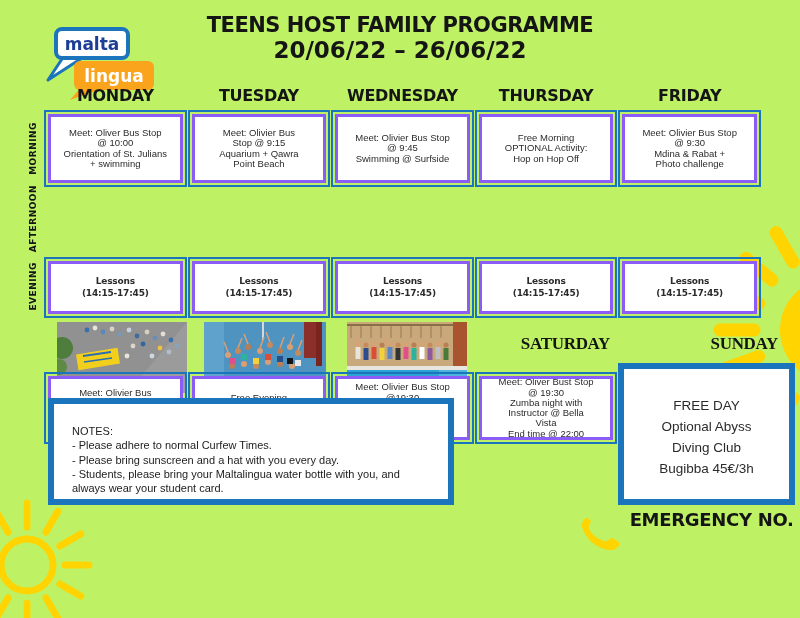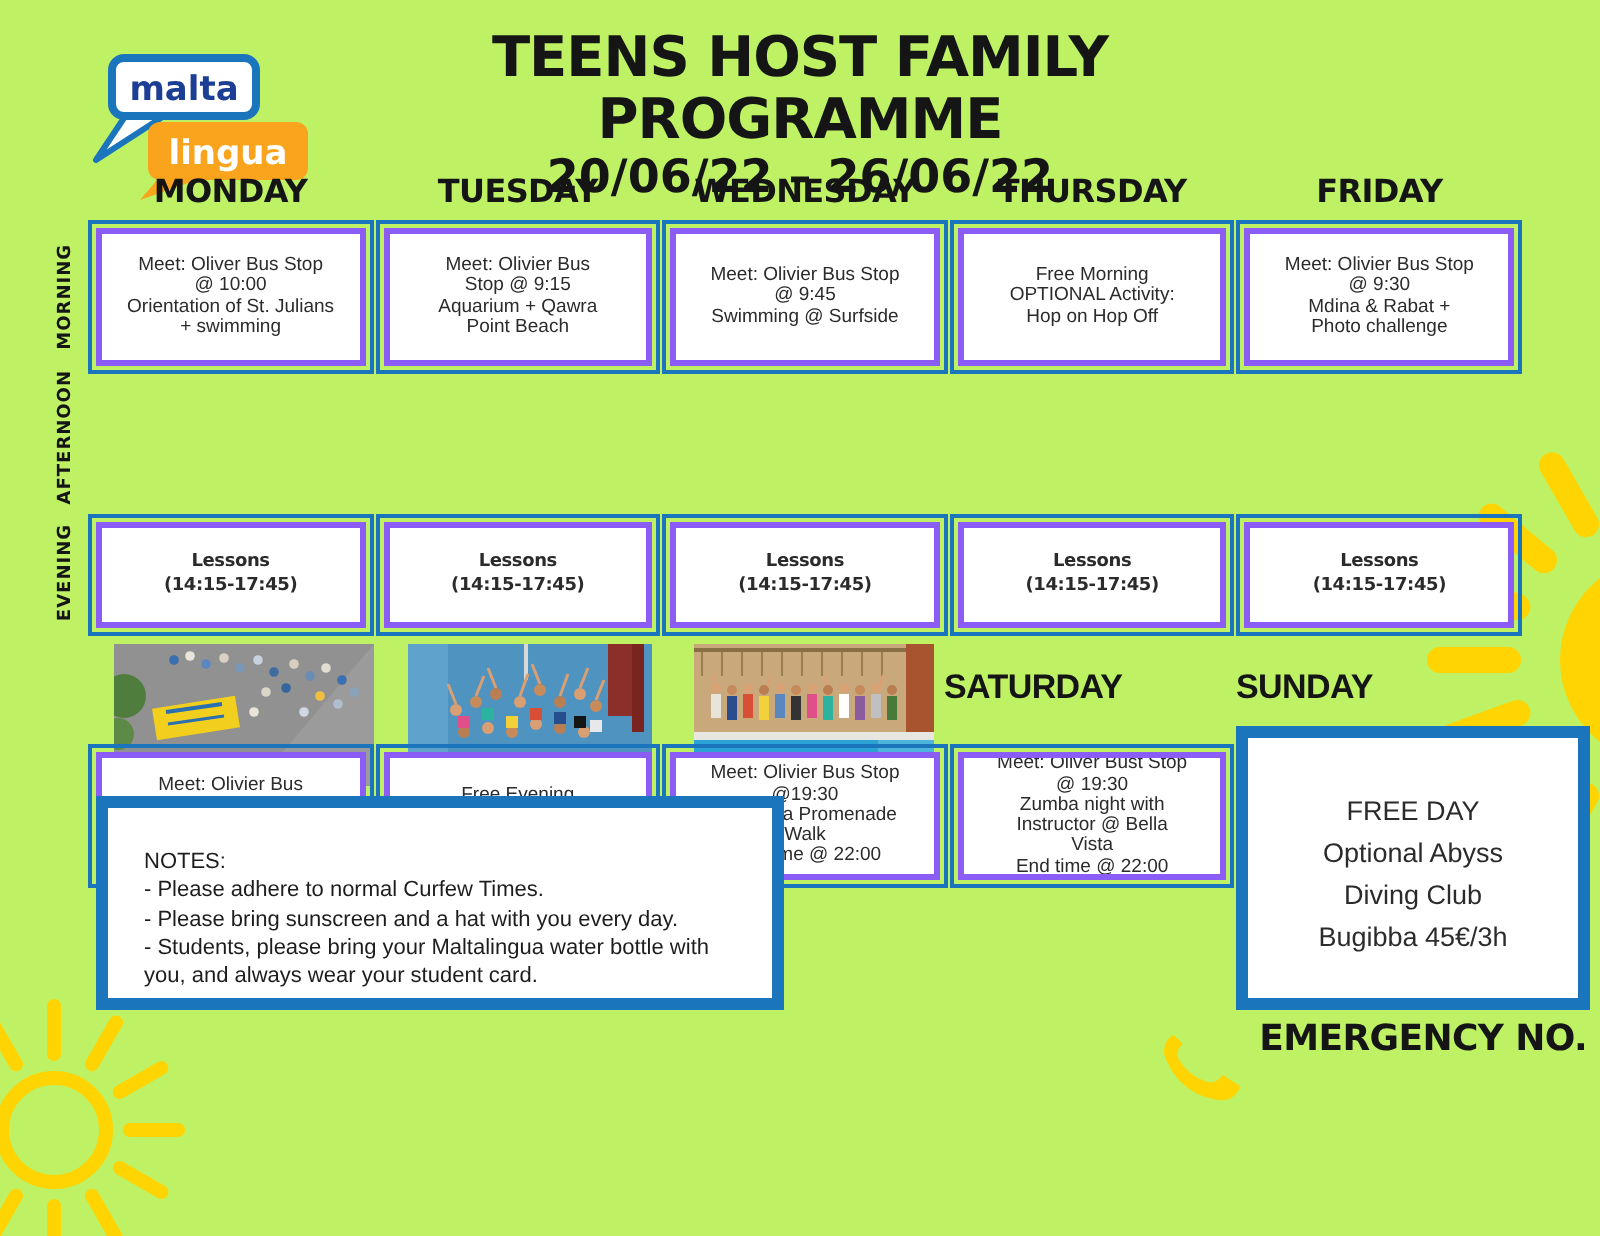--- a/index.html
+++ b/index.html
@@ -3,21 +3,21 @@
 <meta charset="utf-8">
 <style>
   html,body{margin:0;padding:0;background:#fff;}
   #poster{
     position:relative;width:800px;height:618px;background:#bef264;
     overflow:hidden;font-family:"Liberation Sans",sans-serif;color:#222;
   }
   
   .title-block{position:absolute;left:170px;top:14px;width:460px;text-align:center;
     font-family:"DejaVu Sans",sans-serif;font-weight:bold;color:#151515;}
-  .title-line1{font-size:28px;letter-spacing:-0.5px;line-height:1.1;}
+  .title-line1{font-size:21px;letter-spacing:-0.5px;line-height:1.1;}
   .title-line2{font-size:23px;letter-spacing:0px;line-height:1.15;}
   
   .logo{position:absolute;left:42px;top:26px;width:126px;height:80px;}
   
   .day-headers{position:absolute;left:48px;top:86px;width:709px;display:flex;gap:9px;align-items:flex-end;}
   .day-header{flex:1 1 0;text-align:center;font-family:"DejaVu Sans",sans-serif;
     font-weight:bold;font-size:16px;color:#151515;letter-spacing:-0.3px;}
   
   .cells-row{position:absolute;left:48px;width:709px;display:flex;gap:9px;}
   .cell{
@@ -32,32 +32,32 @@
   .row-evening{top:254px;}   .row-evening .cell{height:64px;}
   .side-label{position:absolute;left:24px;width:18px;display:flex;align-items:center;justify-content:center;}
   .side-label span{writing-mode:vertical-rl;transform:rotate(180deg);
     font-family:"DejaVu Sans",sans-serif;font-weight:bold;font-size:9px;
     letter-spacing:0.5px;color:#151515;white-space:nowrap;}
   .lbl-morning{top:114px;height:69px;} .lbl-afternoon{top:192px;height:53px;} .lbl-evening{top:254px;height:64px;}
   
   .photo{position:absolute;top:322px;height:71px;}
   .photo svg{display:block;}
   
-  .weekend-header{position:absolute;top:334px;text-align:left;
-    font-family:Liberation Sans, sans-serif;font-weight:bold;font-size:17px;color:#151515;letter-spacing:-0.3px;}
+  .weekend-header{position:absolute;top:334px;text-align:right;
+    font-family:Liberation Serif, serif;font-weight:bold;font-size:17px;color:#151515;letter-spacing:-0.3px;}
   .sat-box{position:absolute;left:472px;width:138px;background:#fff;border:3px solid #1b75bc;
     outline:2px solid #1b75bc;outline-offset:2px;box-sizing:border-box;
     display:flex;align-items:center;justify-content:center;text-align:center;
     white-space:pre-line;color:#2b2b2b;overflow:hidden;}
   .sat-box1{top:364px;height:57px;font-weight:bold;font-size:8.5px;line-height:1.35;}
   .sun-box{position:absolute;left:618px;top:363px;width:177px;height:142px;background:#fff;
     border:6px solid #1b75bc;box-sizing:border-box;text-align:center;white-space:pre-line;
     font-size:13.5px;line-height:1.55;color:#2b2b2b;padding-top:27px;z-index:2;}
   
-  .notes-box{position:absolute;left:48px;top:398px;width:344px;height:107px;background:#fff;
+  .notes-box{position:absolute;left:48px;top:398px;width:406px;height:107px;background:#fff;
     border:6px solid #1b75bc;box-sizing:border-box;padding:20px 14px 0 18px;
     font-size:11px;line-height:1.3;color:#1d1d1d;white-space:pre-line;z-index:2;}
   
   .emergency{position:absolute;left:576px;top:510px;width:222px;display:flex;align-items:flex-start;z-index:2;}
   .emergency-text{margin-left:4px;width:176px;text-align:center;
     font-family:"DejaVu Sans",sans-serif;font-weight:bold;font-size:18px;
     line-height:1.15;color:#151515;letter-spacing:-0.3px;}
   
   .sun-right{position:absolute;left:690px;top:215px;z-index:1;}
   .sun-left{position:absolute;left:-45px;top:495px;z-index:1;}

